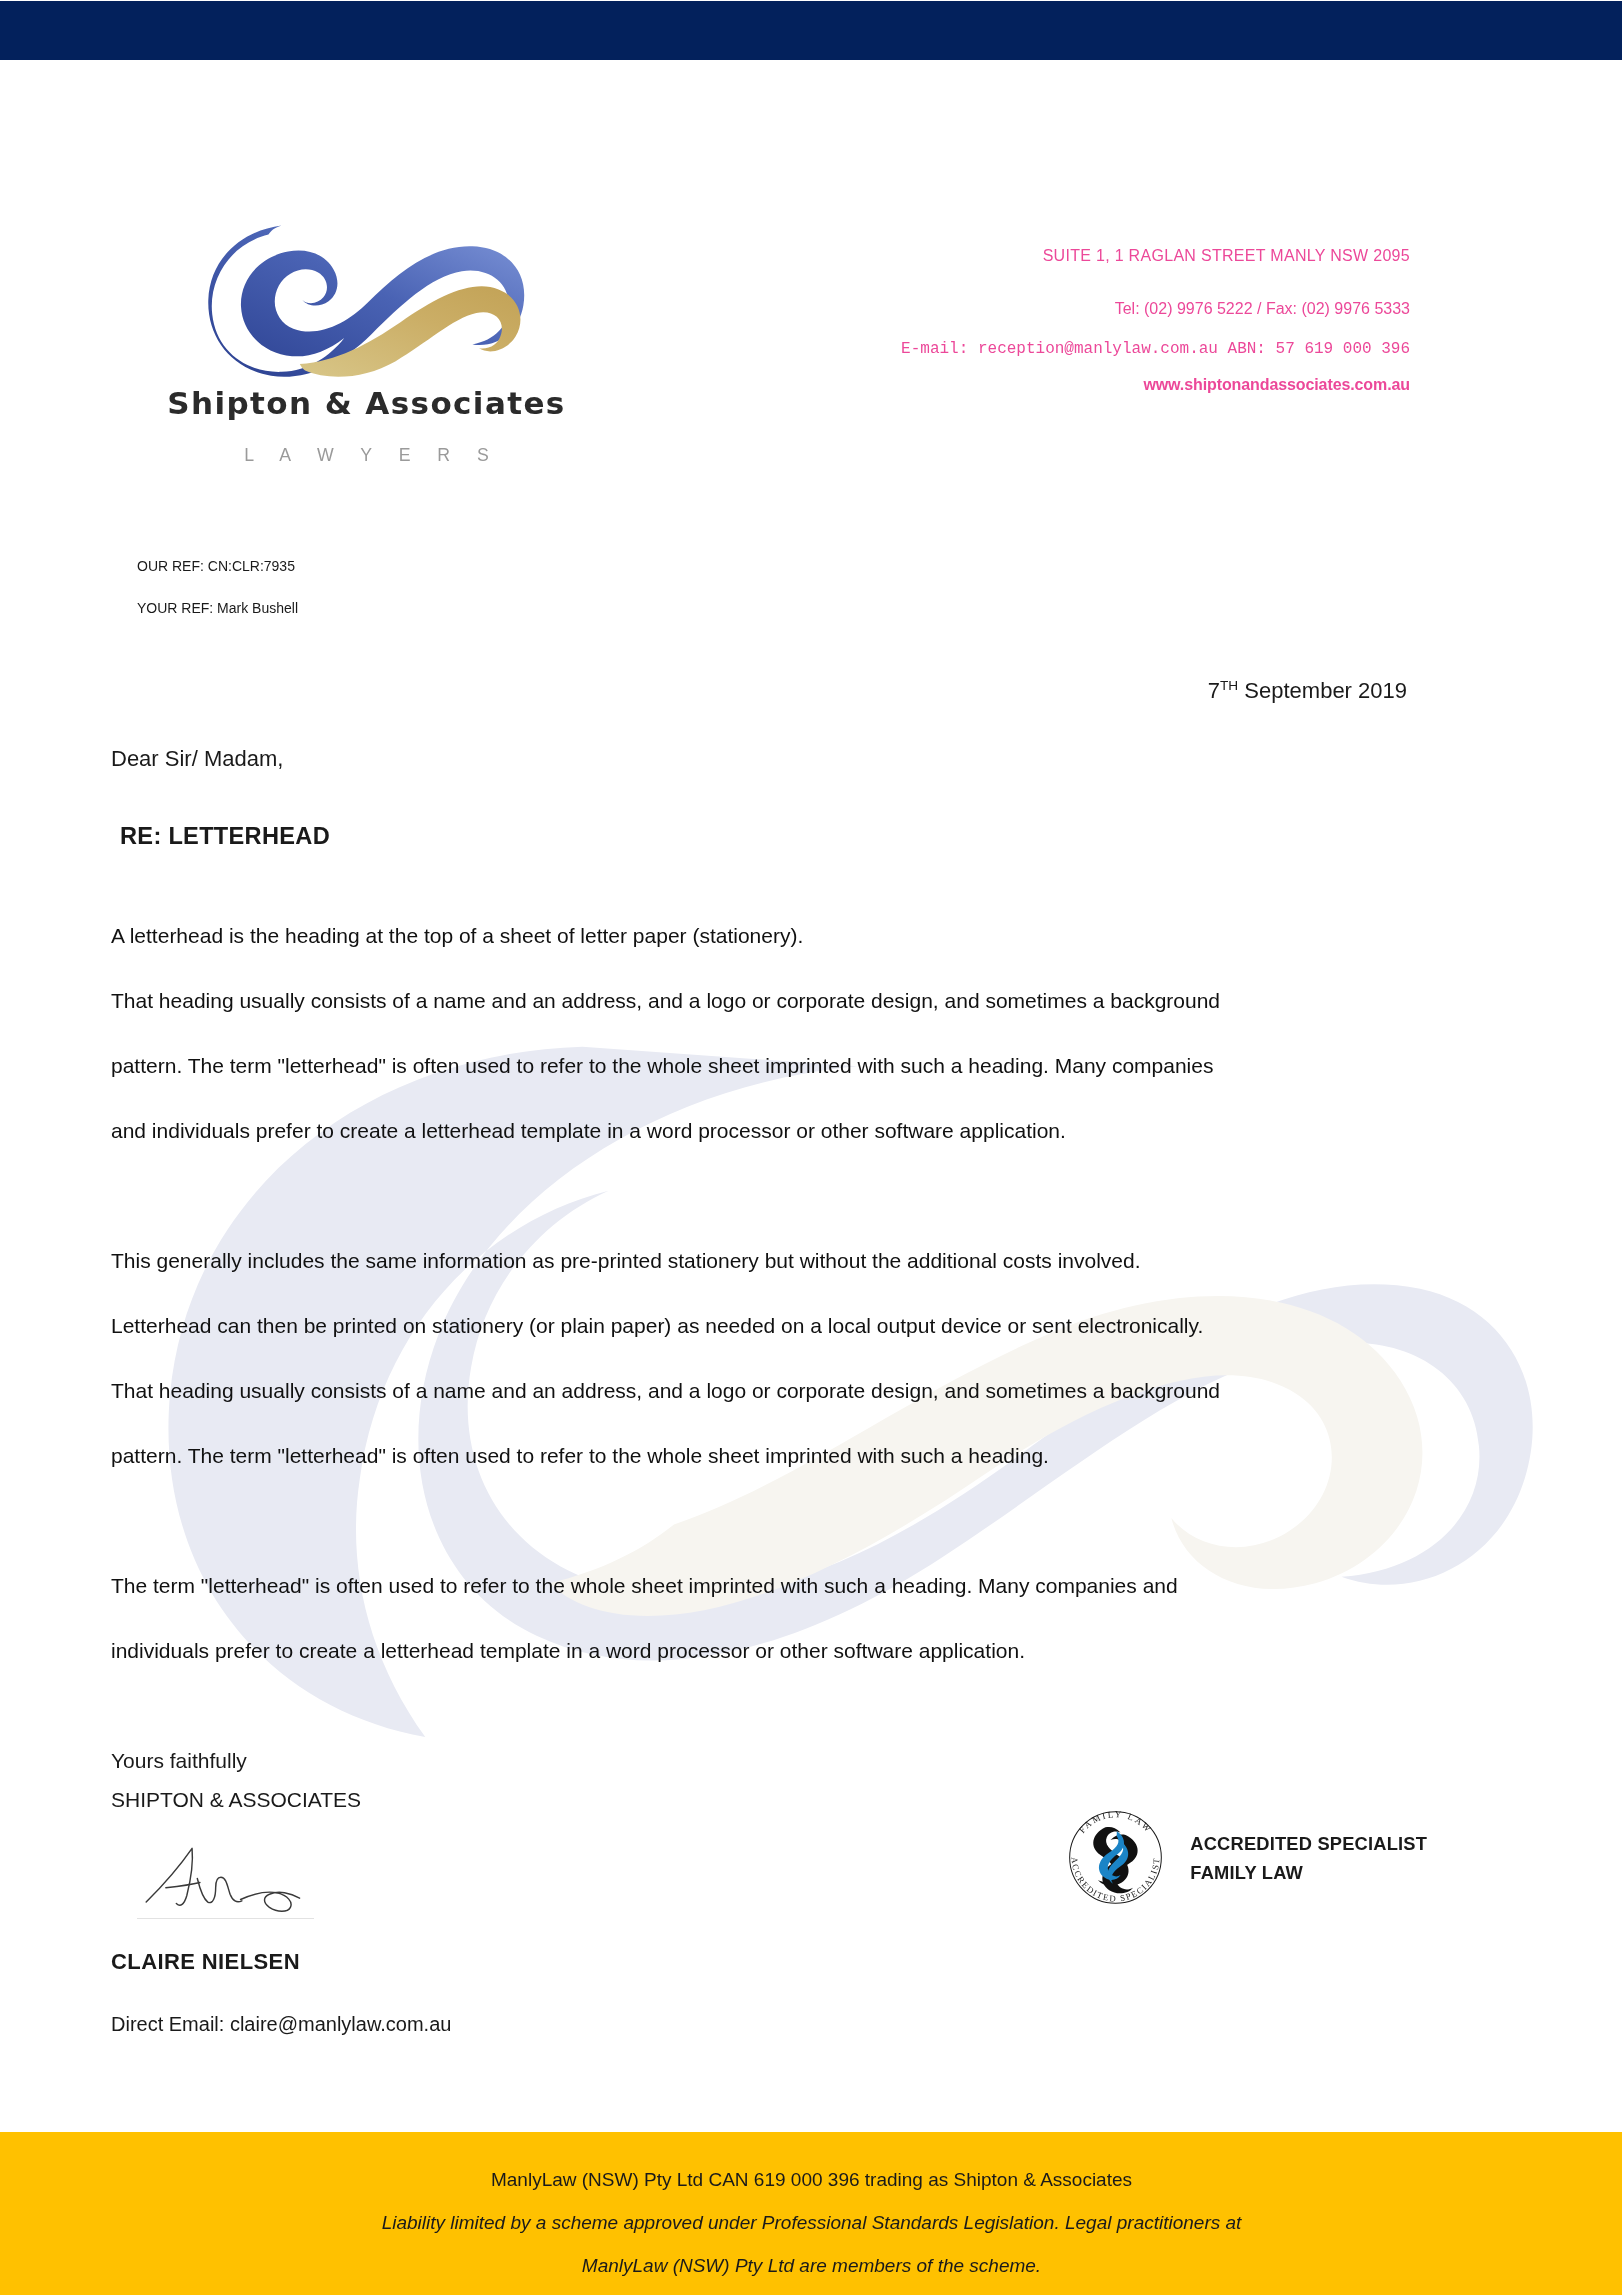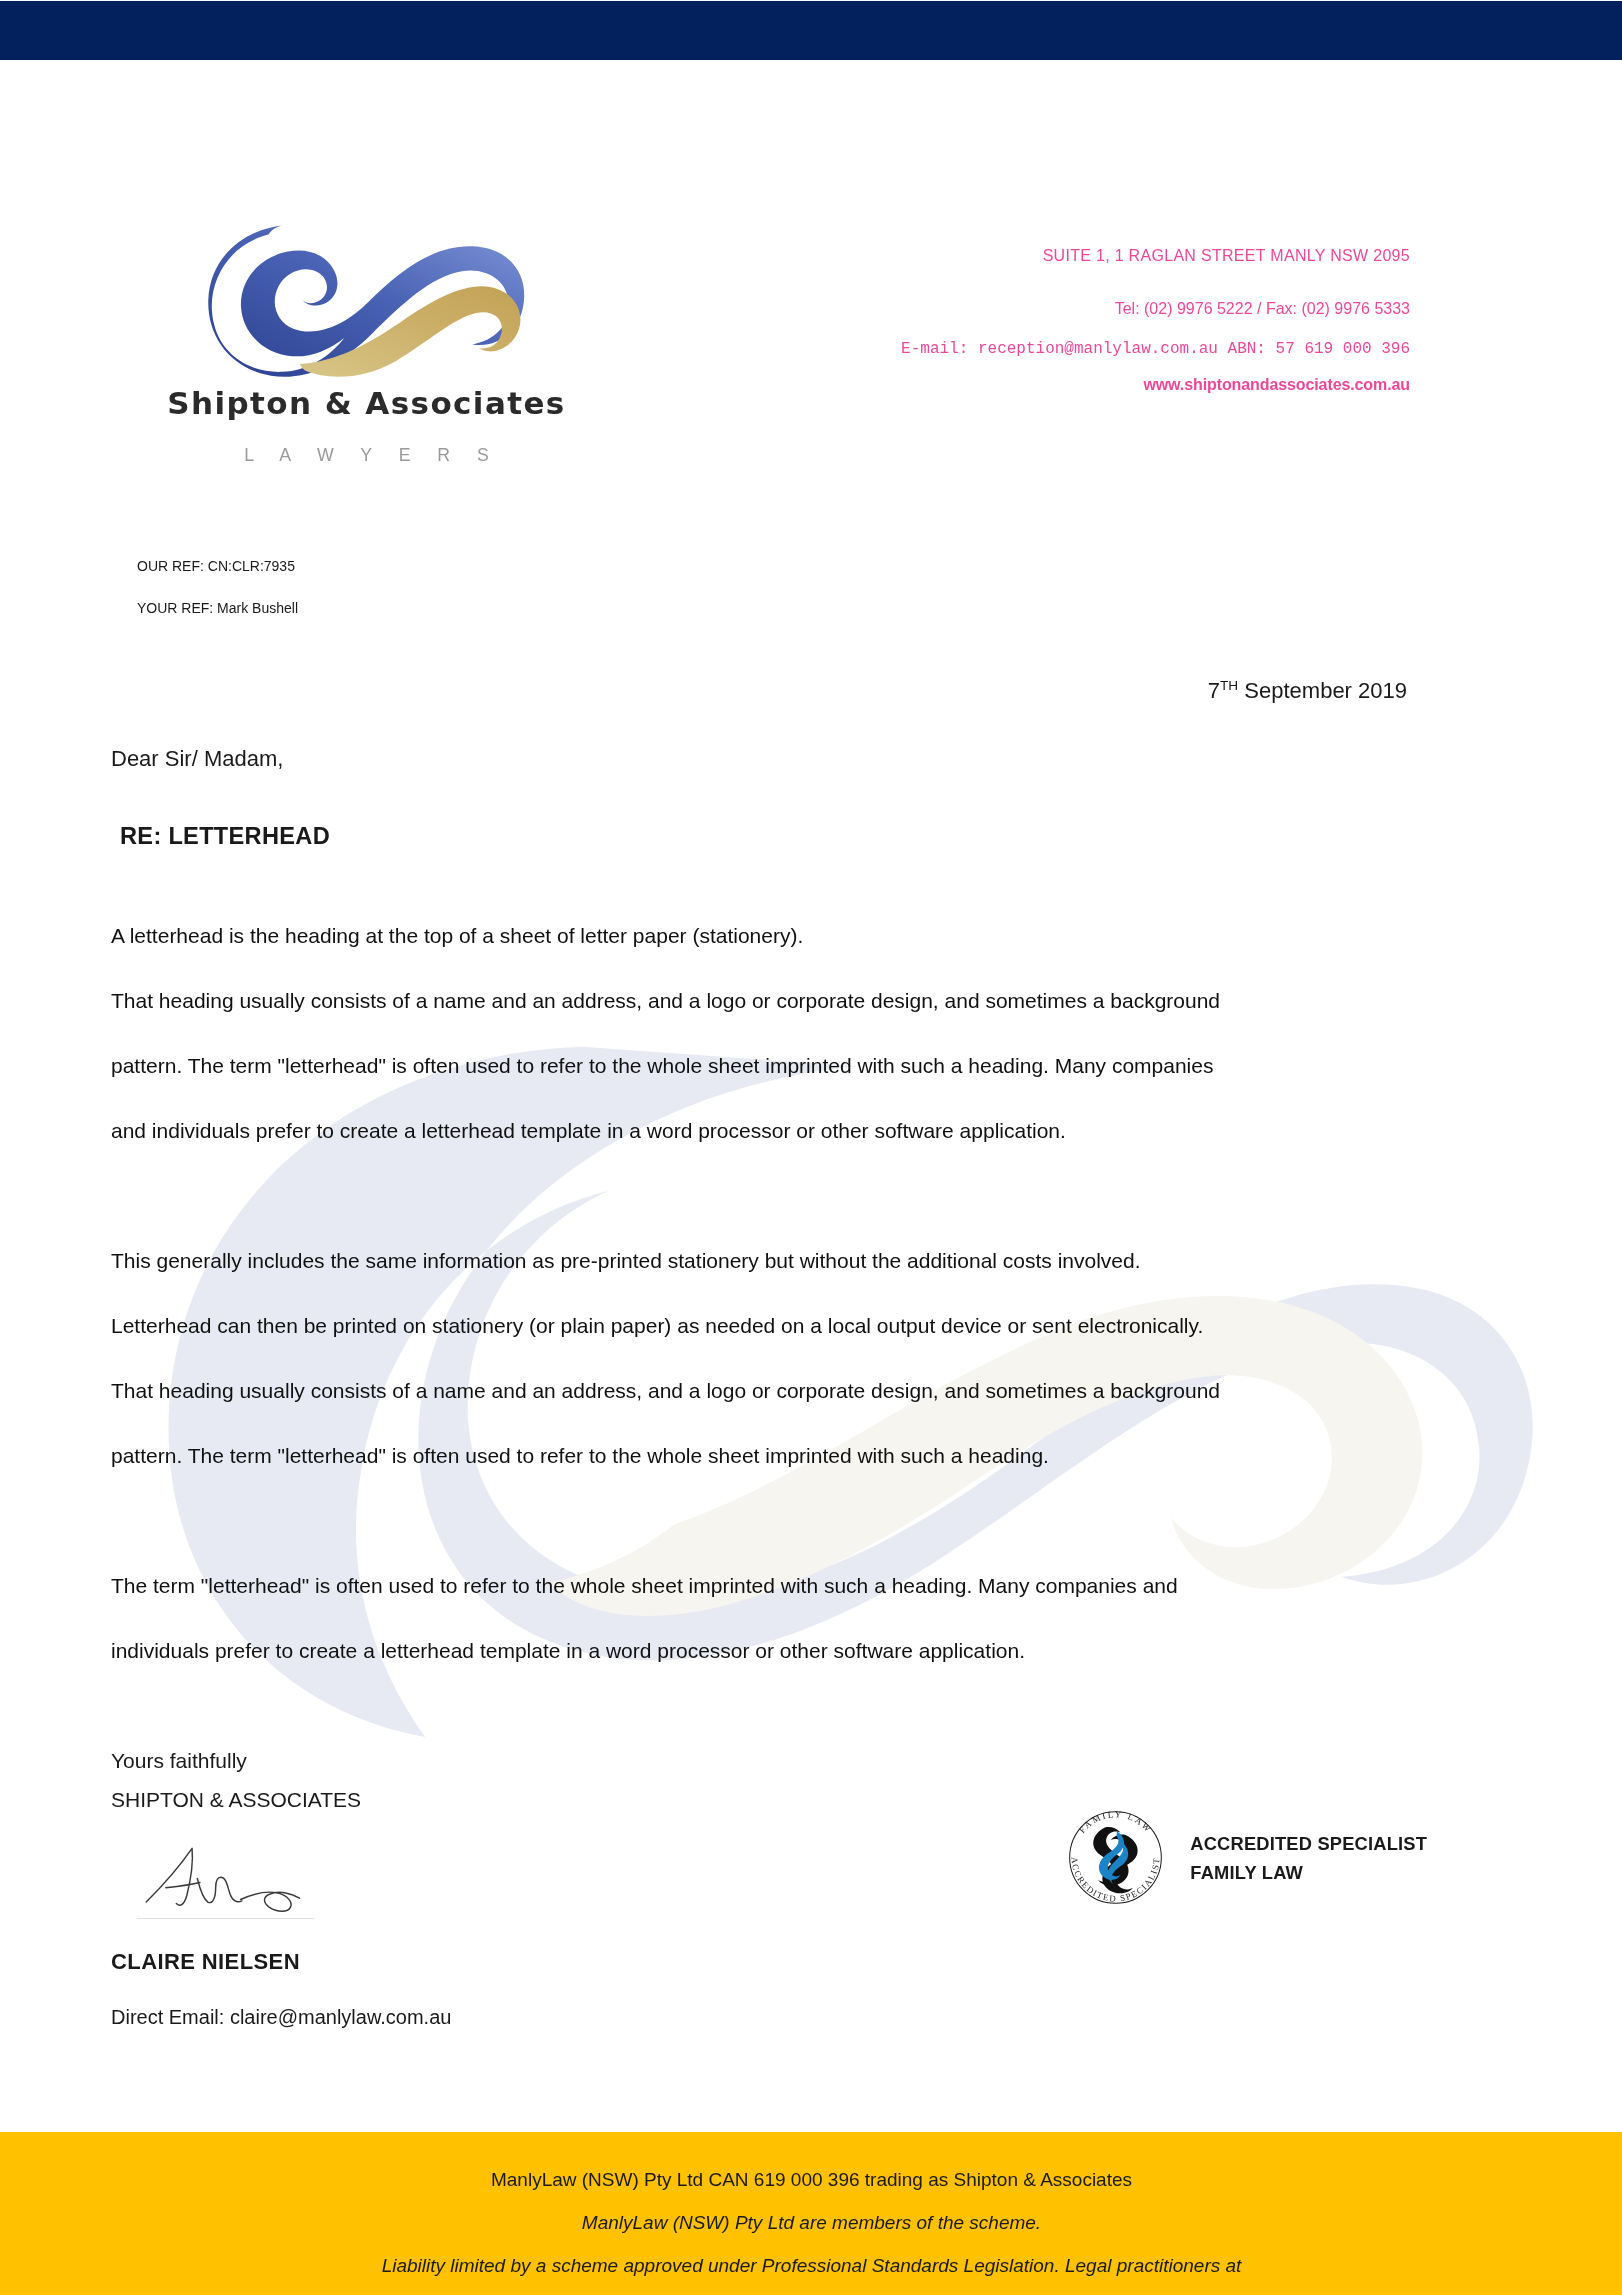--- a/index.html
+++ b/index.html
@@ -166,21 +166,21 @@
     display: block;
     border-bottom: 0.7px solid #e2e2e2;
   }
   .signer-name {
     margin-top: 23.6px;
     font-size: 22px;
     font-weight: bold;
     letter-spacing: 0.4px;
   }
   .signer-email {
-    margin-top: 17px;
+    margin-top: 24px;
     font-size: 20px;
   }
 
   
   .accreditation {
     position: absolute;
     left: 1059px;
     top: 1801px;
     display: flex;
     align-items: center;
@@ -361,17 +361,17 @@
       <div>ACCREDITED SPECIALIST</div>
       <div>FAMILY LAW</div>
     </div>
   </div>
 
 </div>
 
 <div class="footer-bar">
   <div class="footer-inner">
     <div class="footer-line">ManlyLaw (NSW) Pty Ltd CAN 619 000 396 trading as Shipton &amp; Associates</div>
+    <div class="footer-line italic">Liability limited by a scheme approved under Professional Standards Legislation. Legal practitioners at</div>
     <div class="footer-line italic">ManlyLaw (NSW) Pty Ltd are members of the scheme.</div>
-    <div class="footer-line italic">Liability limited by a scheme approved under Professional Standards Legislation. Legal practitioners at</div>
   </div>
 </div>
 
 
 </body></html>

